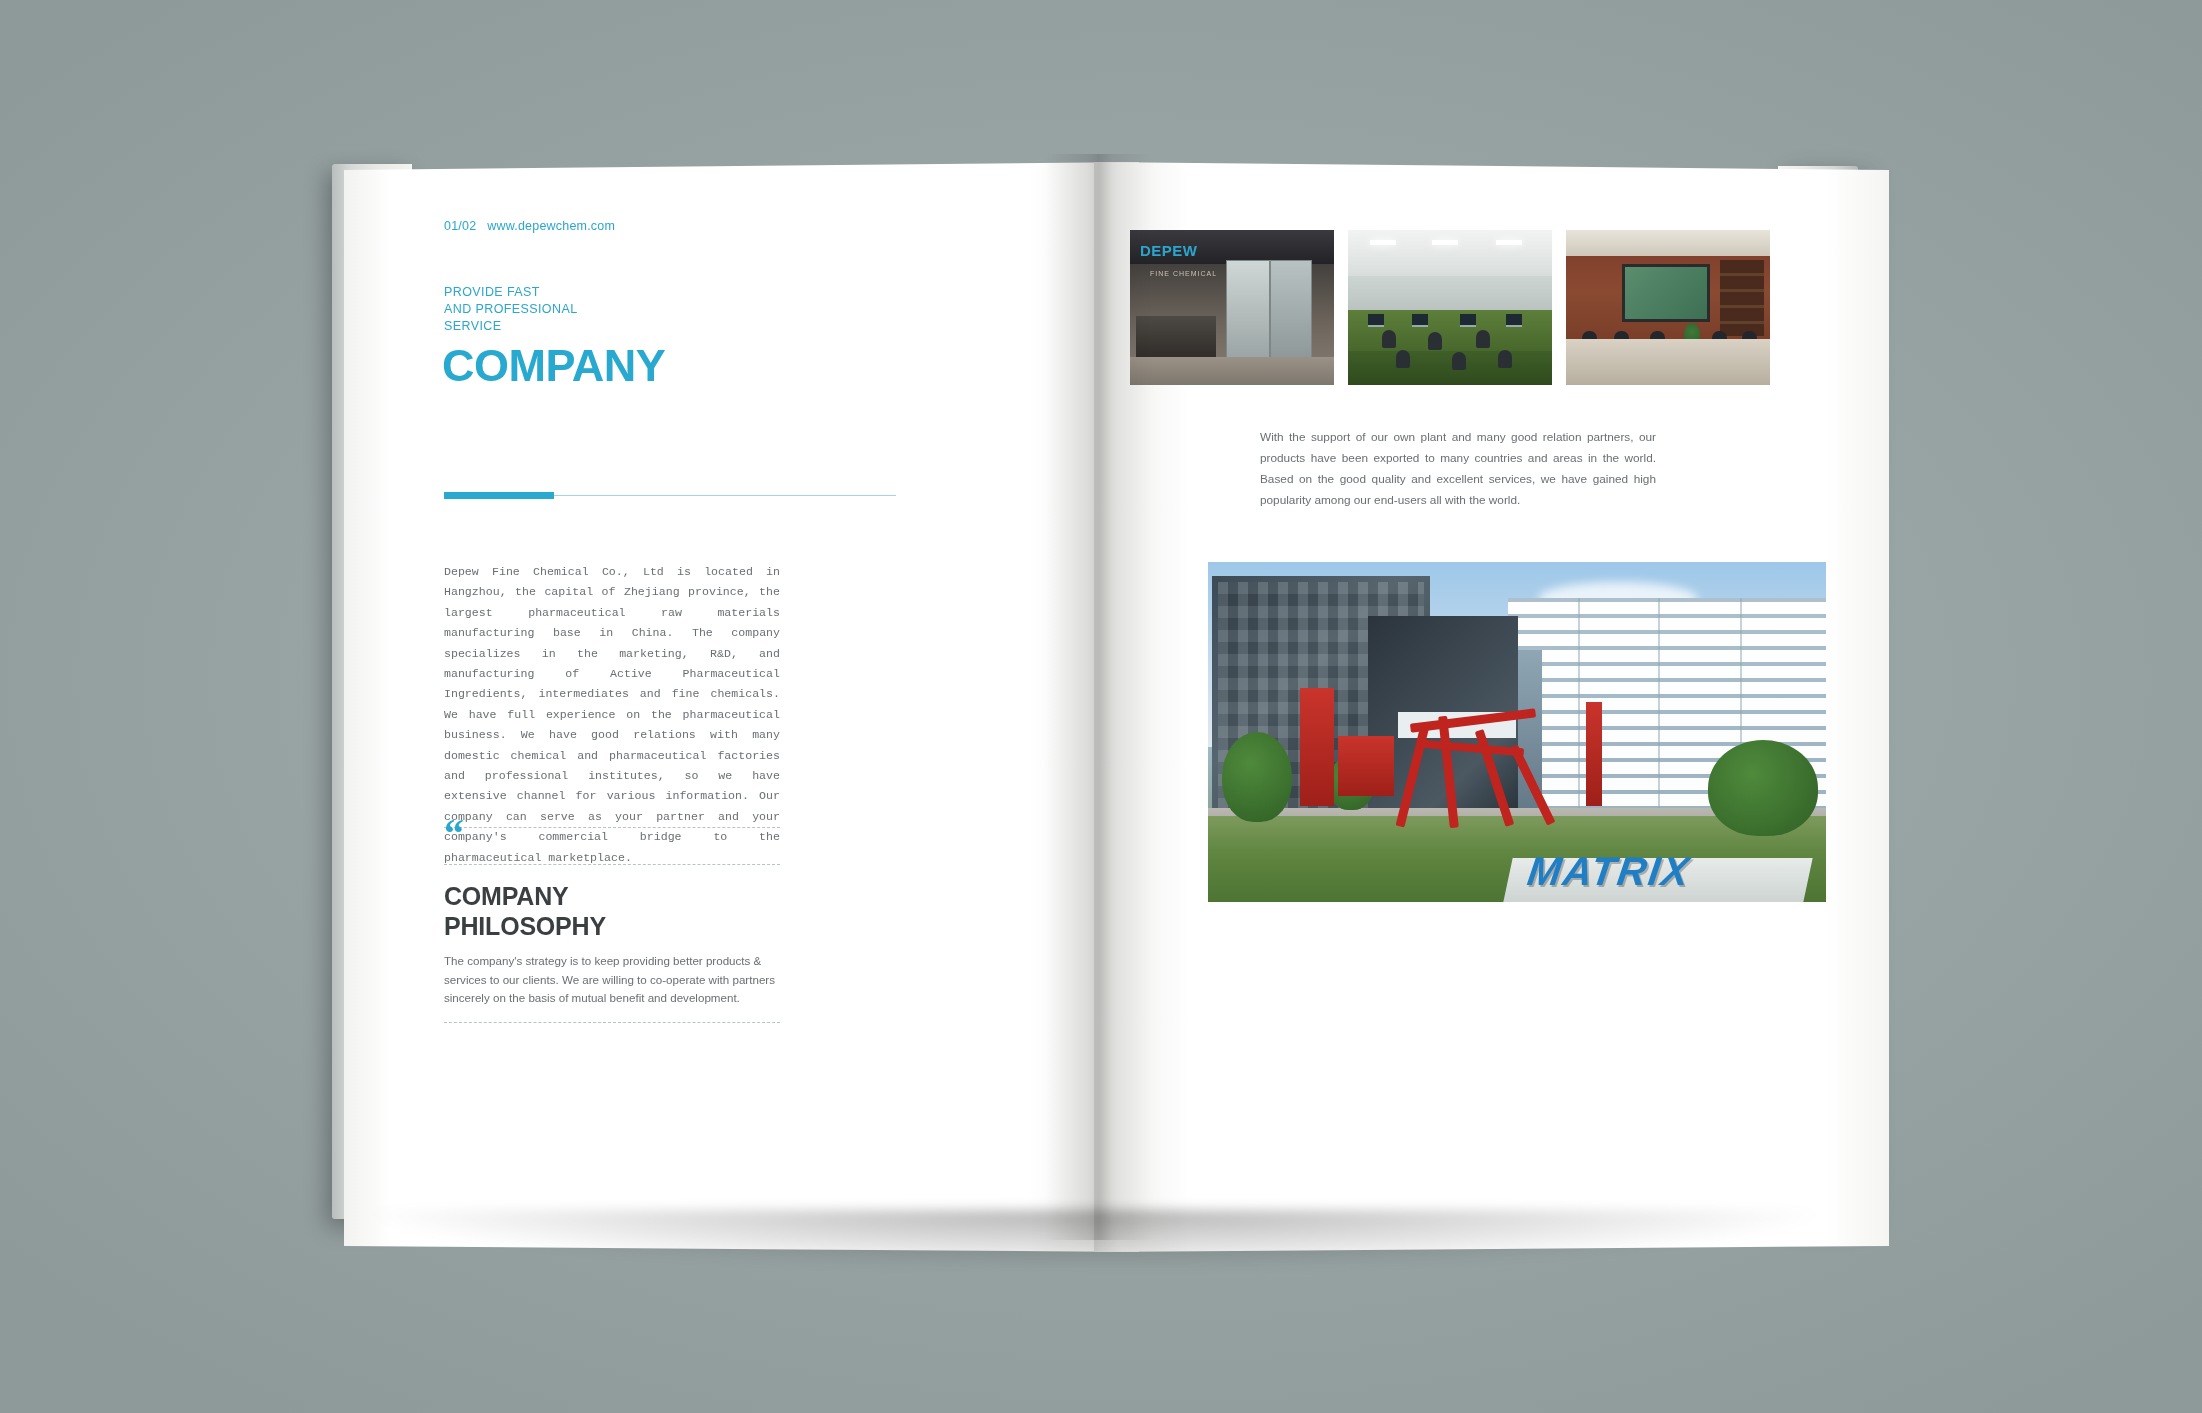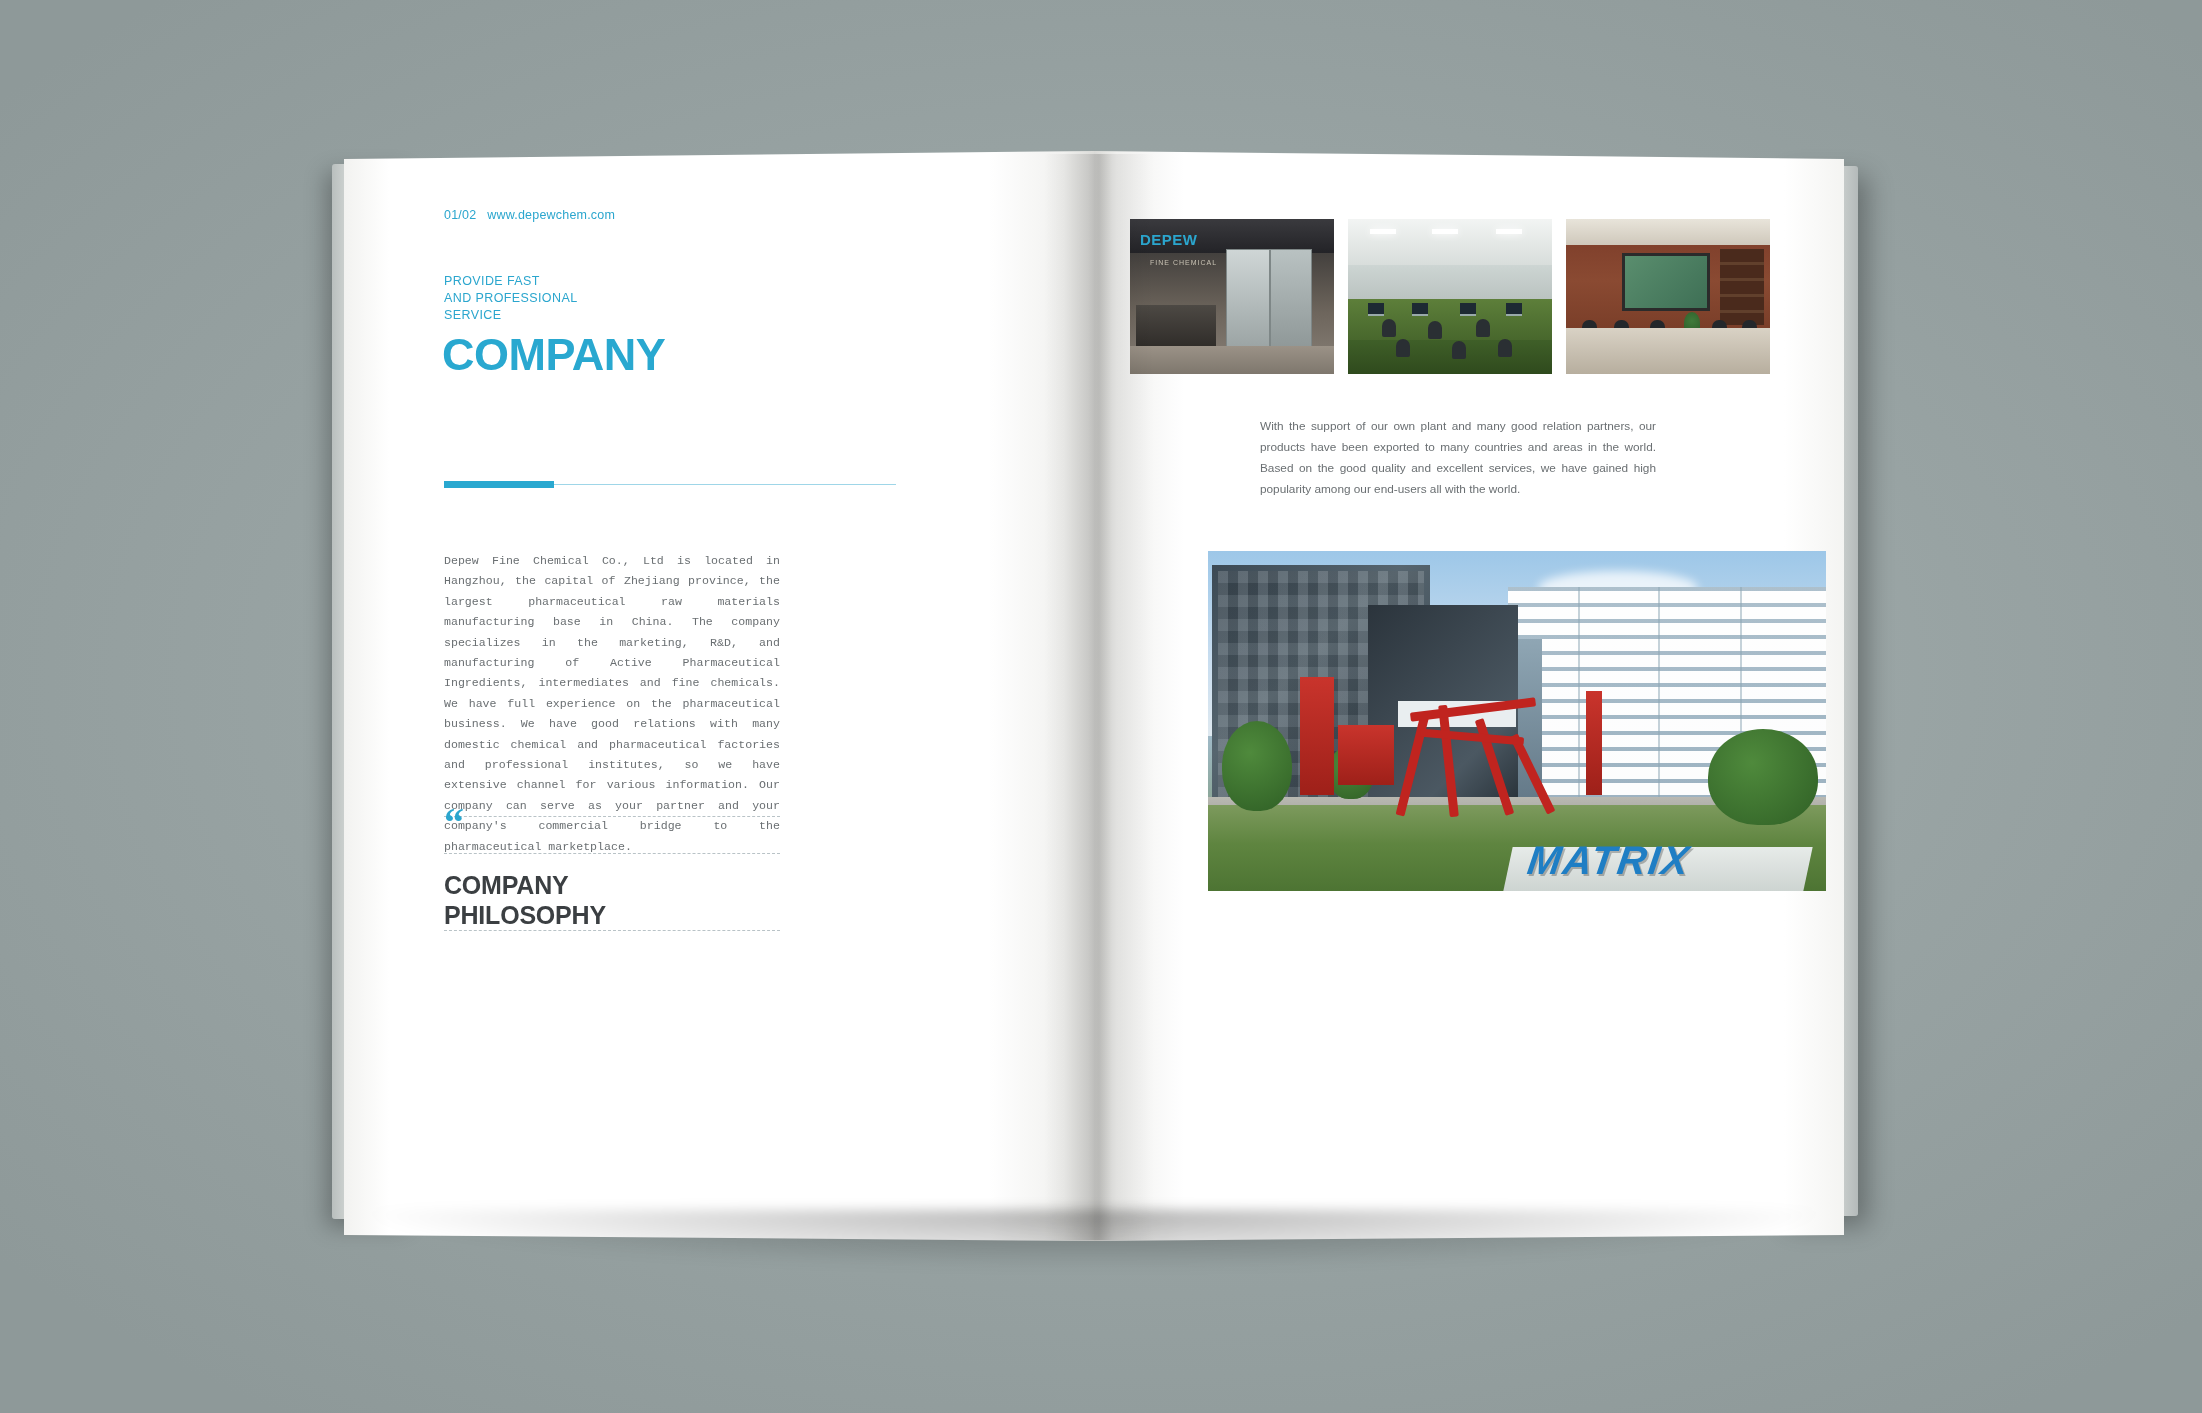--- a/index.html
+++ b/index.html
@@ -48,25 +48,26 @@
     top: 16px;
     width: 80px;
     height: 1050px;
     background: linear-gradient(270deg, #b4baba 0%, #d3d7d5 30%, #ececeb 70%, #f6f6f4 100%);
     border-radius: 0 3px 3px 0;
     box-shadow: 10px 10px 26px rgba(0,0,0,0.3);
   }
 
   .page {
     position: absolute;
-    top: 1px;
+    top: 12px;
     width: 750px;
     height: 1090px;
     background: #ffffff;
     overflow: hidden;
+    padding-left: 45px;
   }
   .page-left {
     left: 0;
     background: linear-gradient(90deg, #f2f2f0 0%, #ffffff 6%, #ffffff 86%, #f1f1ef 96%, #dcdcd9 100%);
     box-shadow: -2px 6px 26px rgba(0,0,0,0.22);
     clip-path: polygon(0 8px, 100% 0, 100% 100%, 0 calc(100% - 6px));
   }
   .page-right {
     left: 750px;
     background: linear-gradient(90deg, #dadad7 0%, #f0f0ee 3%, #ffffff 12%, #ffffff 92%, #f4f4f2 100%);
@@ -384,20 +385,21 @@
     <div class="philo">
       <div class="dashed-top"></div>
       <div class="quote-row">
         <div class="quote-mark">“</div>
       </div>
       <div class="dashed-top"></div>
       <div class="philo-title">
         <div>COMPANY</div>
         <div>PHILOSOPHY</div>
       </div>
+      <div class="philo-body">The company's strategy is to keep providing better products &amp; services to our clients. We are willing to co-operate with partners sincerely on the basis of mutual benefit and development.</div>
       <div class="dashed-bot"></div>
     </div>
 
   </div>
 
   <div class="page page-right">
 
     <div class="thumbs">
 
       <div class="thumb t1">

